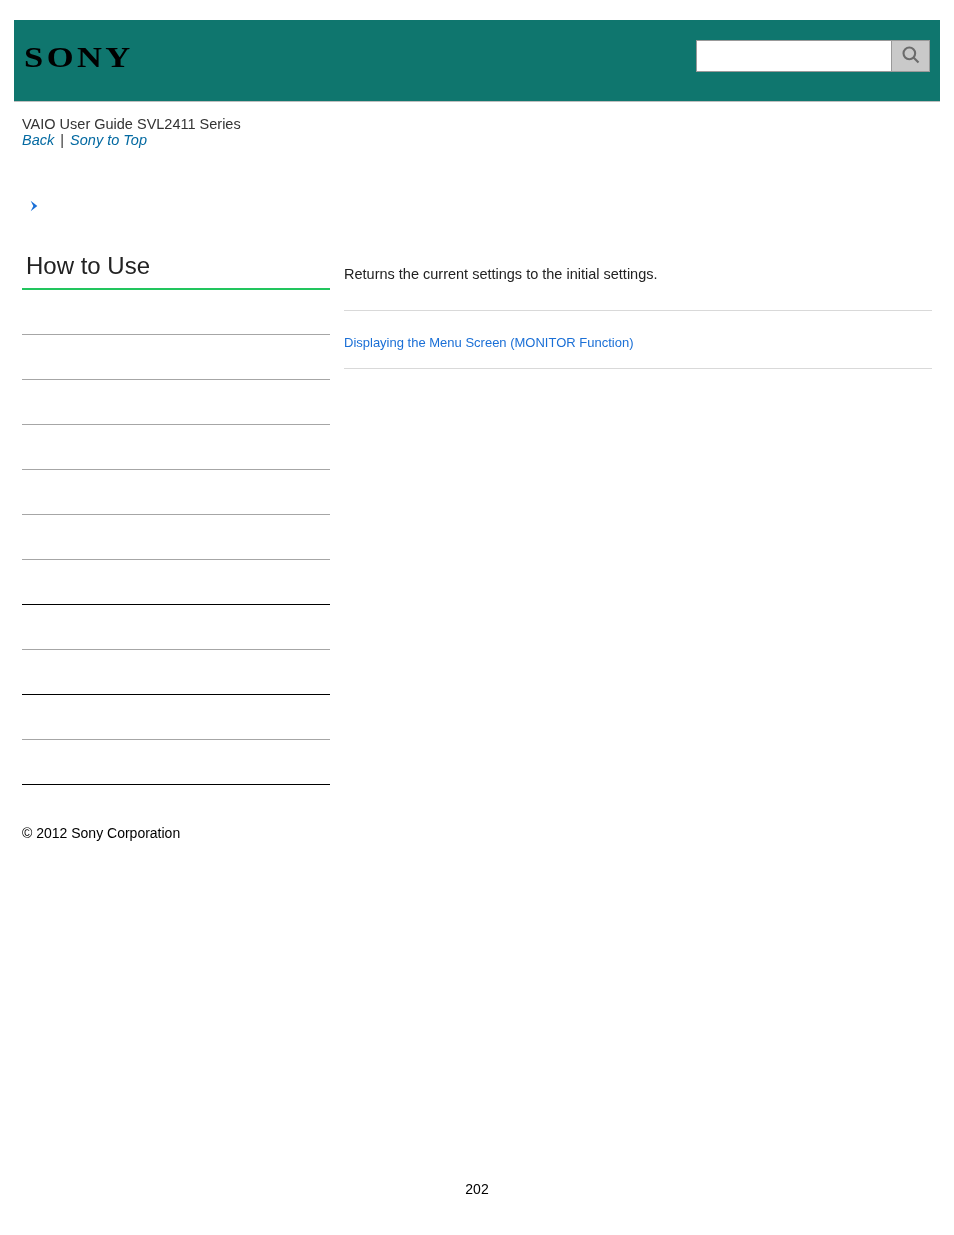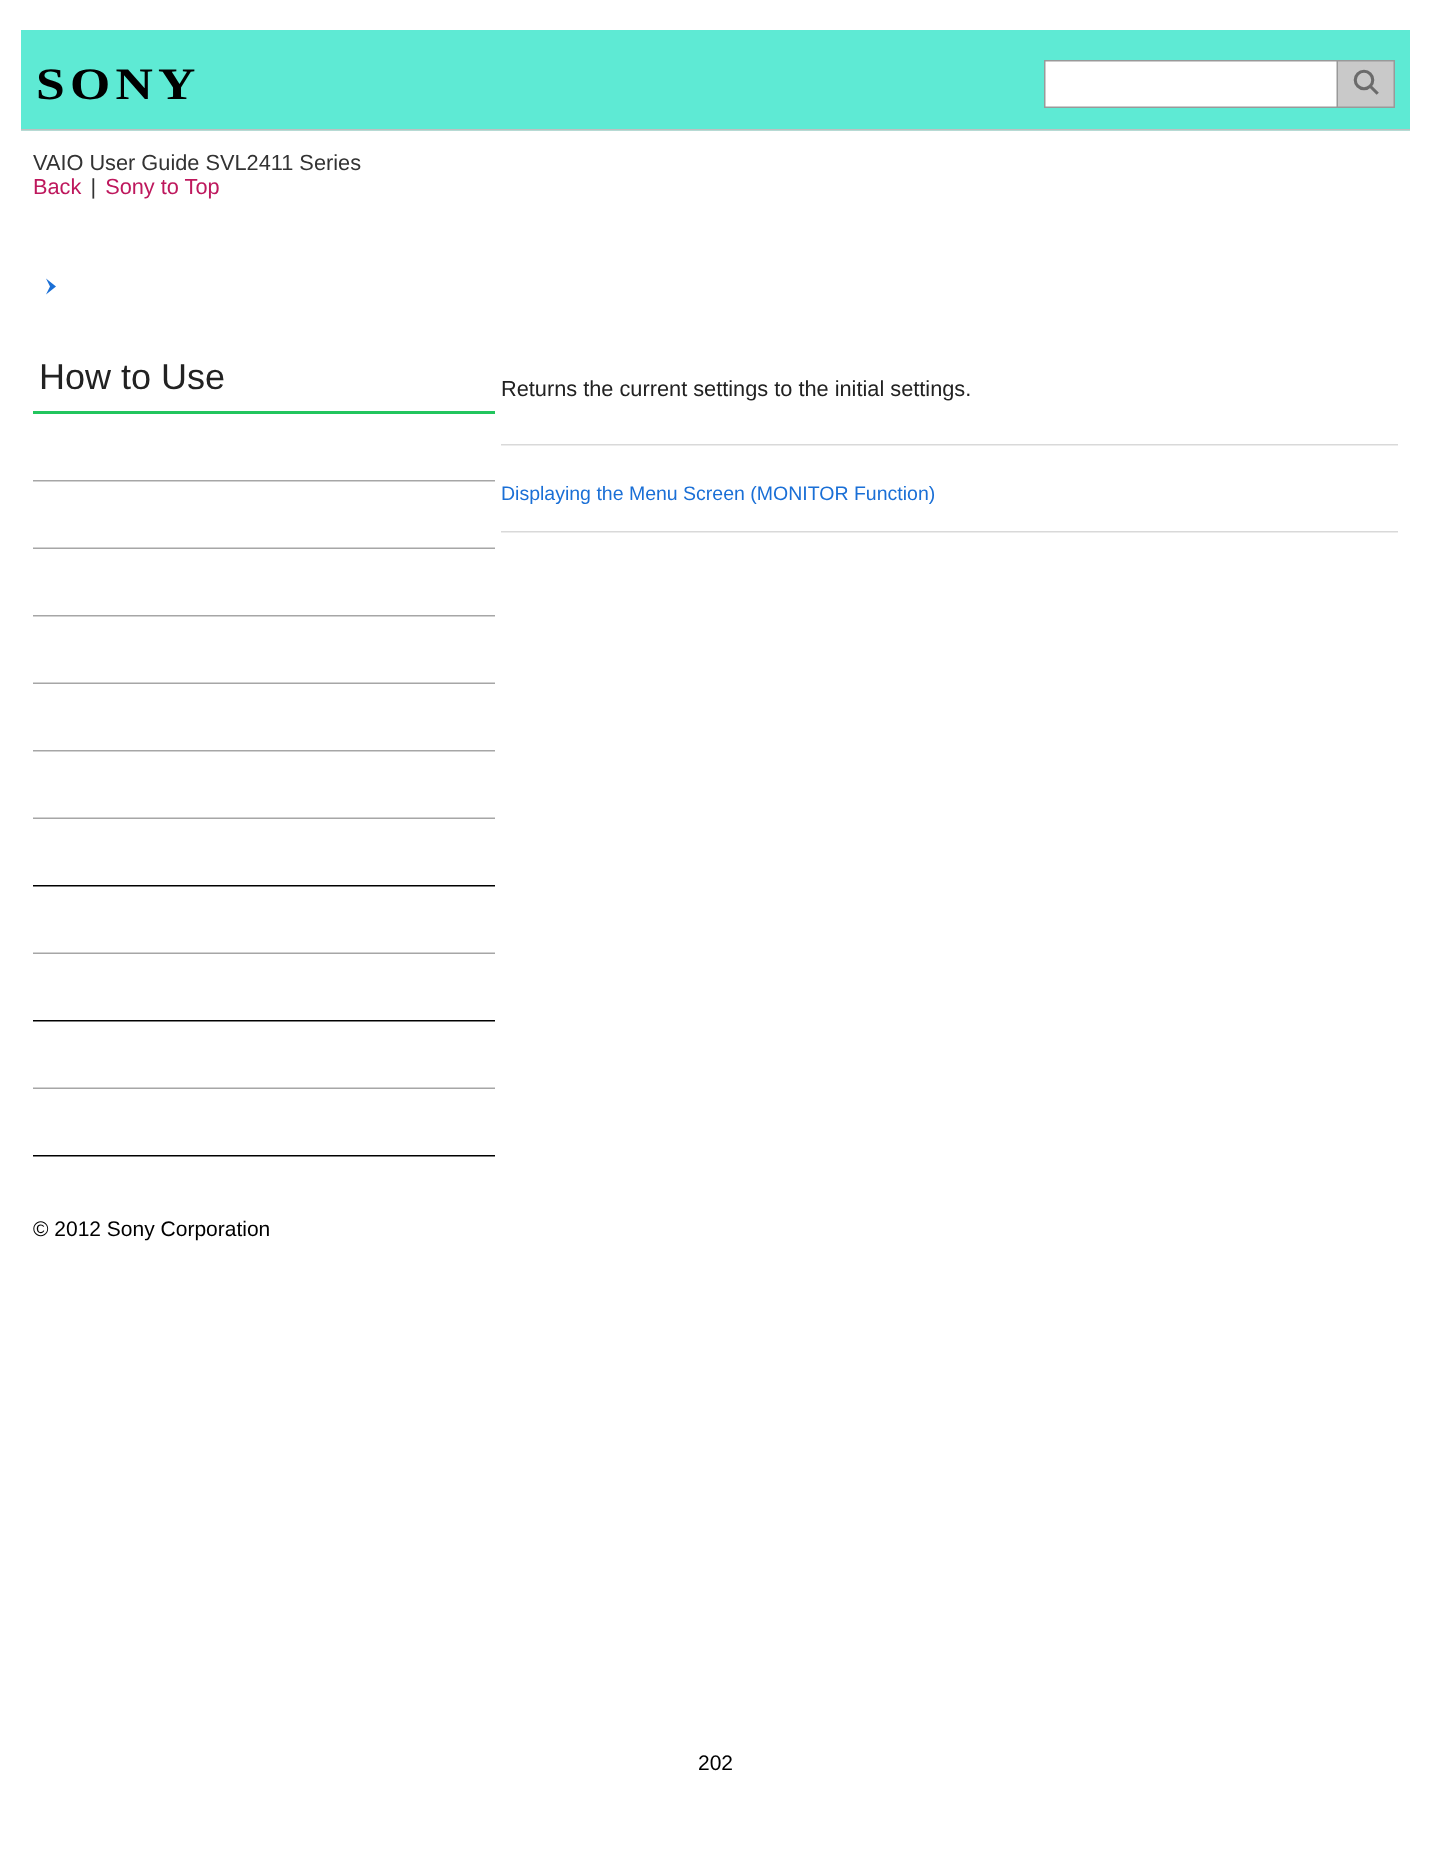--- a/index.html
+++ b/index.html
@@ -1,21 +1,21 @@
 <!DOCTYPE html>
 <html><head>
 <meta charset="utf-8">
 <style>
   * { box-sizing: border-box; margin: 0; padding: 0; }
   html, body { width: 954px; font-family: Arial, Helvetica, sans-serif; }
   body { background: #ffffff; color: #000; }
 
   .header-bar {
-    background: #5eead4;
-    height: 67px;
+    background: #0f766e;
+    height: 82px;
     position: relative;
     margin: 20px 14px 0 14px;
     border-bottom: 1px solid #bfbfbf;
   }
   .logo {
     position: absolute;
     left: 10px;
     top: 20px;
     font-family: "Times New Roman", serif;
     font-weight: 900;
@@ -53,21 +53,21 @@
   .search-btn svg { width: 20px; height: 20px; }
 
   .subhead {
     margin: 14px 22px 0 22px;
     display: flex;
     justify-content: space-between;
     font-size: 14.5px;
     color: #333;
     flex-direction: column;
   }
-  .nav-links a { color: #be185d; text-decoration: none; }
+  .nav-links a { color: #0369a1; text-decoration: none; font-style: italic; }
   .nav-links .sep { color: #333; padding: 0 2px; }
 
   .arrow-icon {
     margin: 50px 0 0 28px;
     color: #1a6fd6;
   }
   .arrow-icon svg { width: 16px; height: 16px; }
 
   .body-wrap {
     display: flex;
@@ -83,21 +83,21 @@
     padding: 0 0 8px 4px;
     border-bottom: 2px solid #22c55e;
   }
   .sidebar-list { list-style: none; margin-top: 0; }
   .sidebar-list li {
     height: 45px;
     border-bottom: 1px solid #a6a6a6;
   }
   .sidebar-list li.black { border-bottom: 1px solid #000; }
 
-  .main { flex: 1; margin-left: 4px; }
+  .main { flex: 1; margin-left: 14px; }
   .desc {
     font-size: 14.5px;
     color: #222;
     padding: 14px 0 28px 0;
     border-bottom: 1px solid #d9d9d9;
   }
   .rel-link {
     display: block;
     font-size: 13px;
     color: #1a6fd6;

